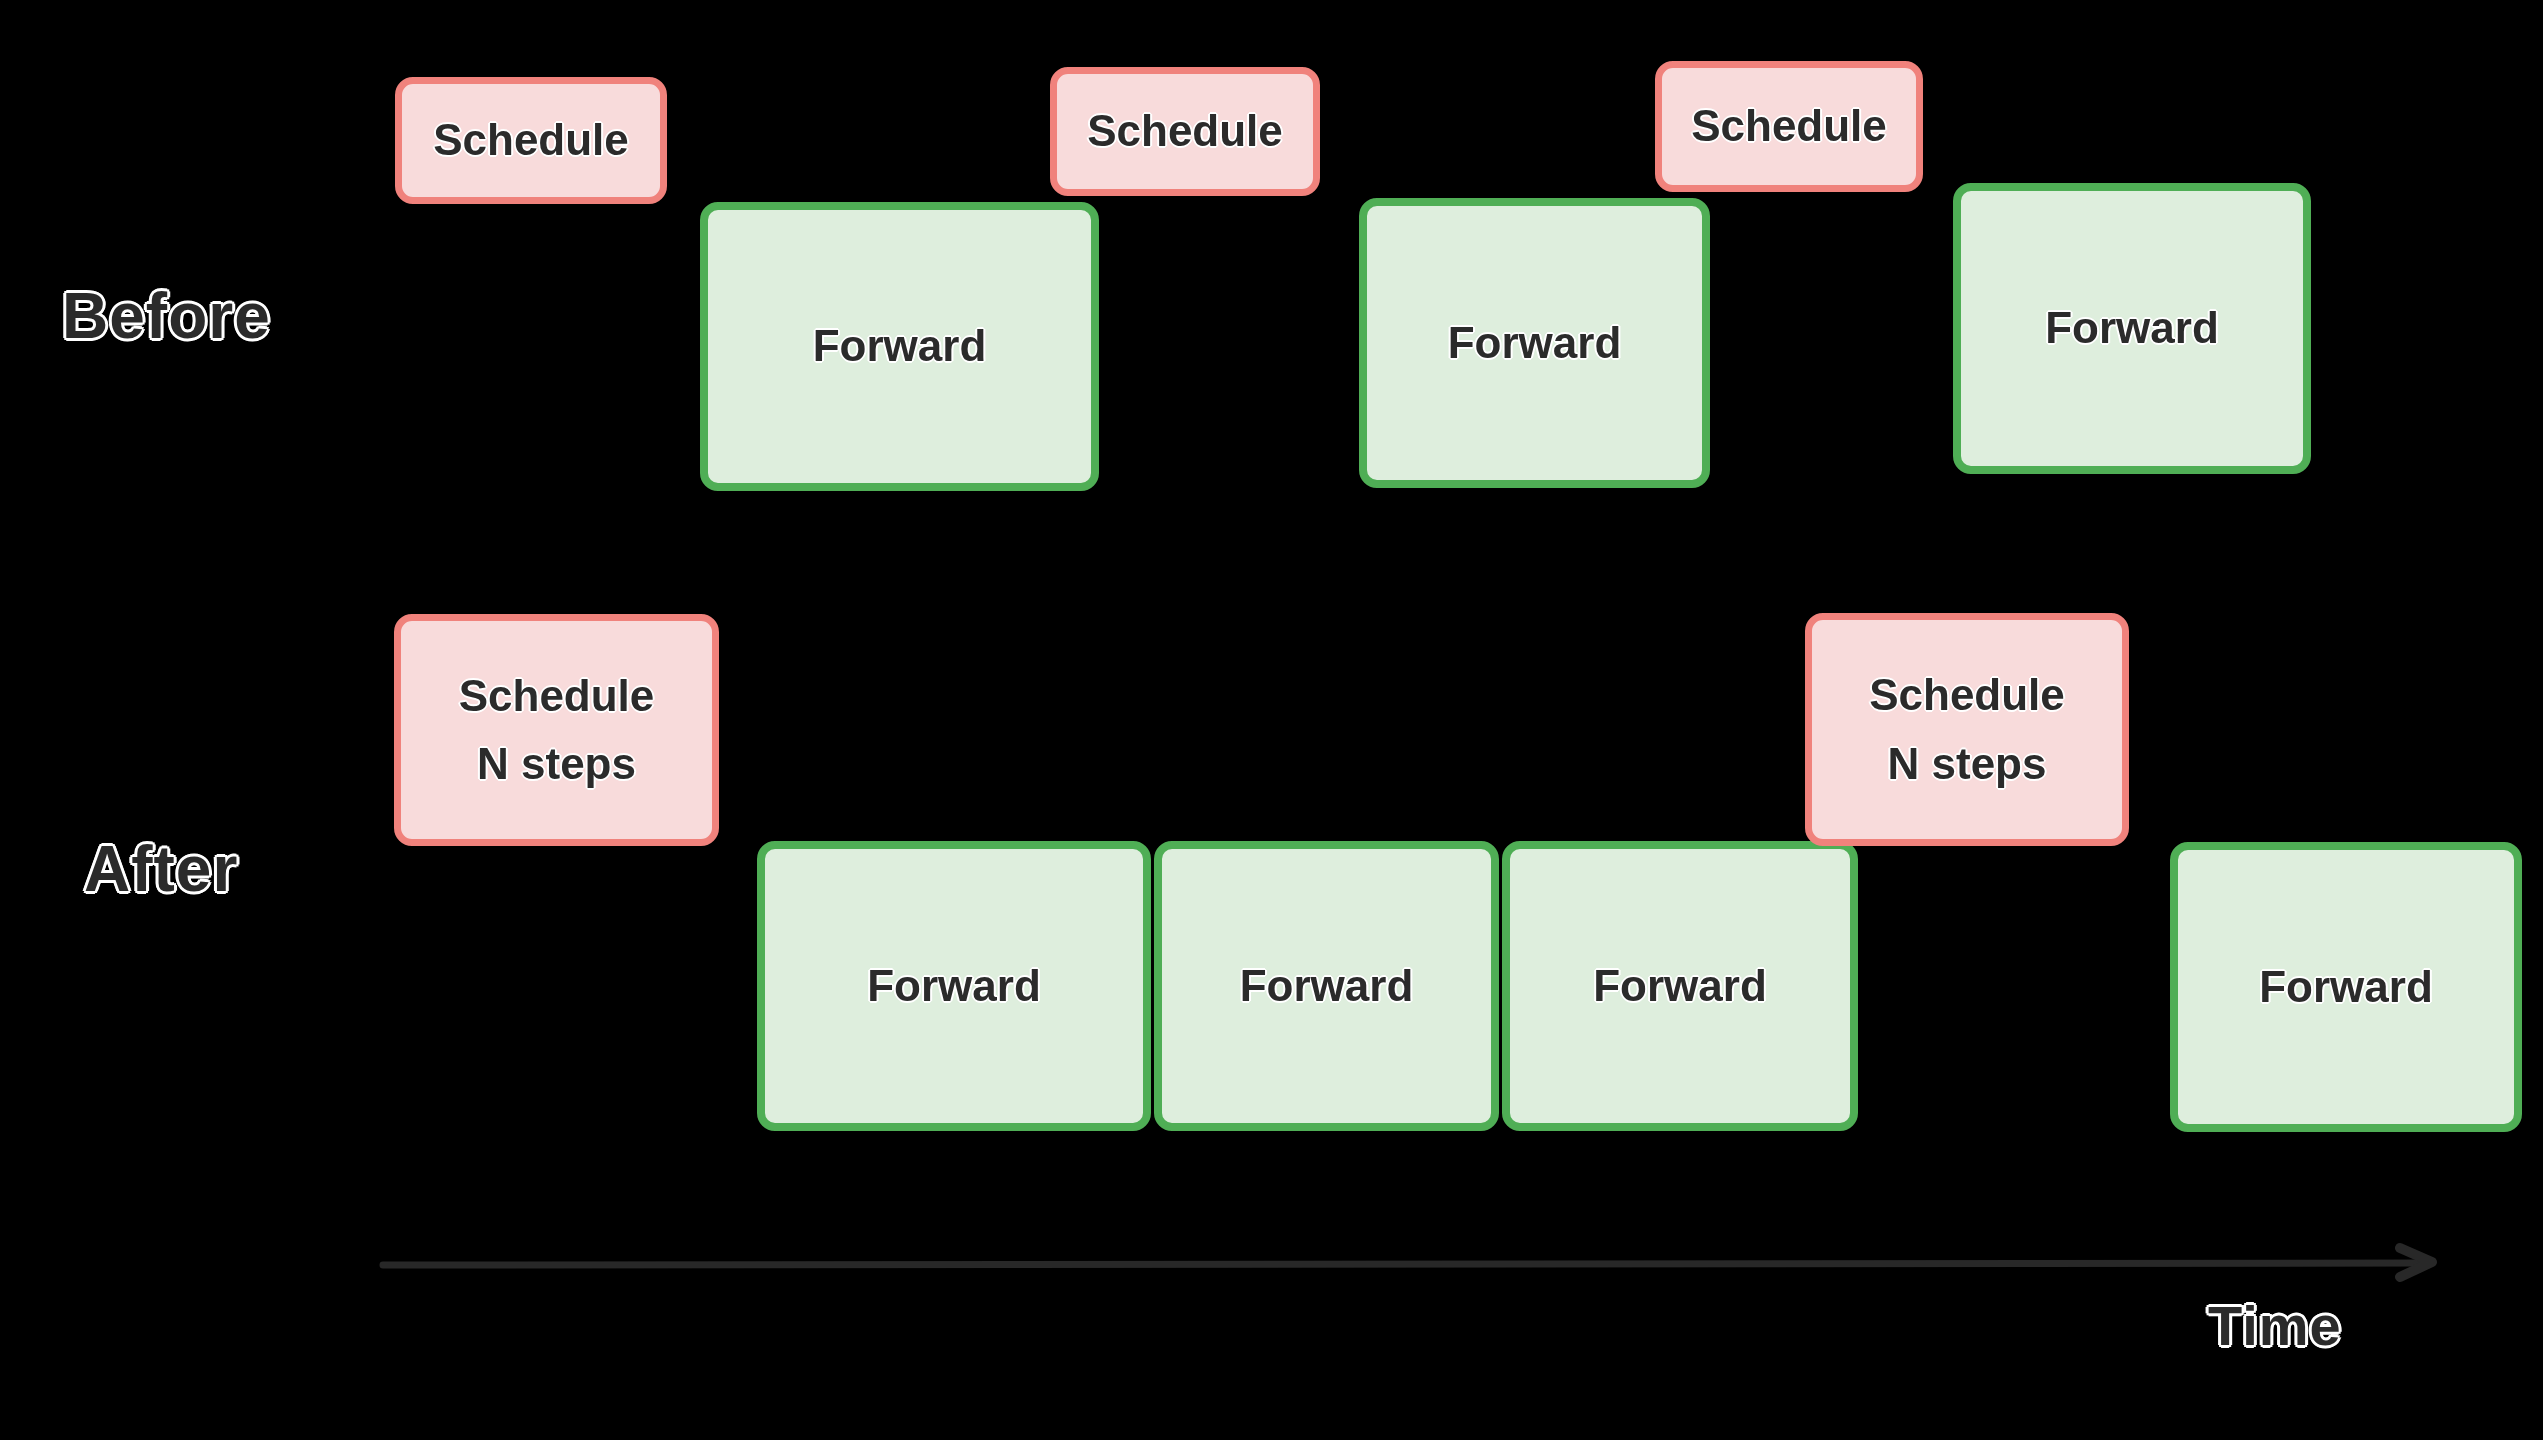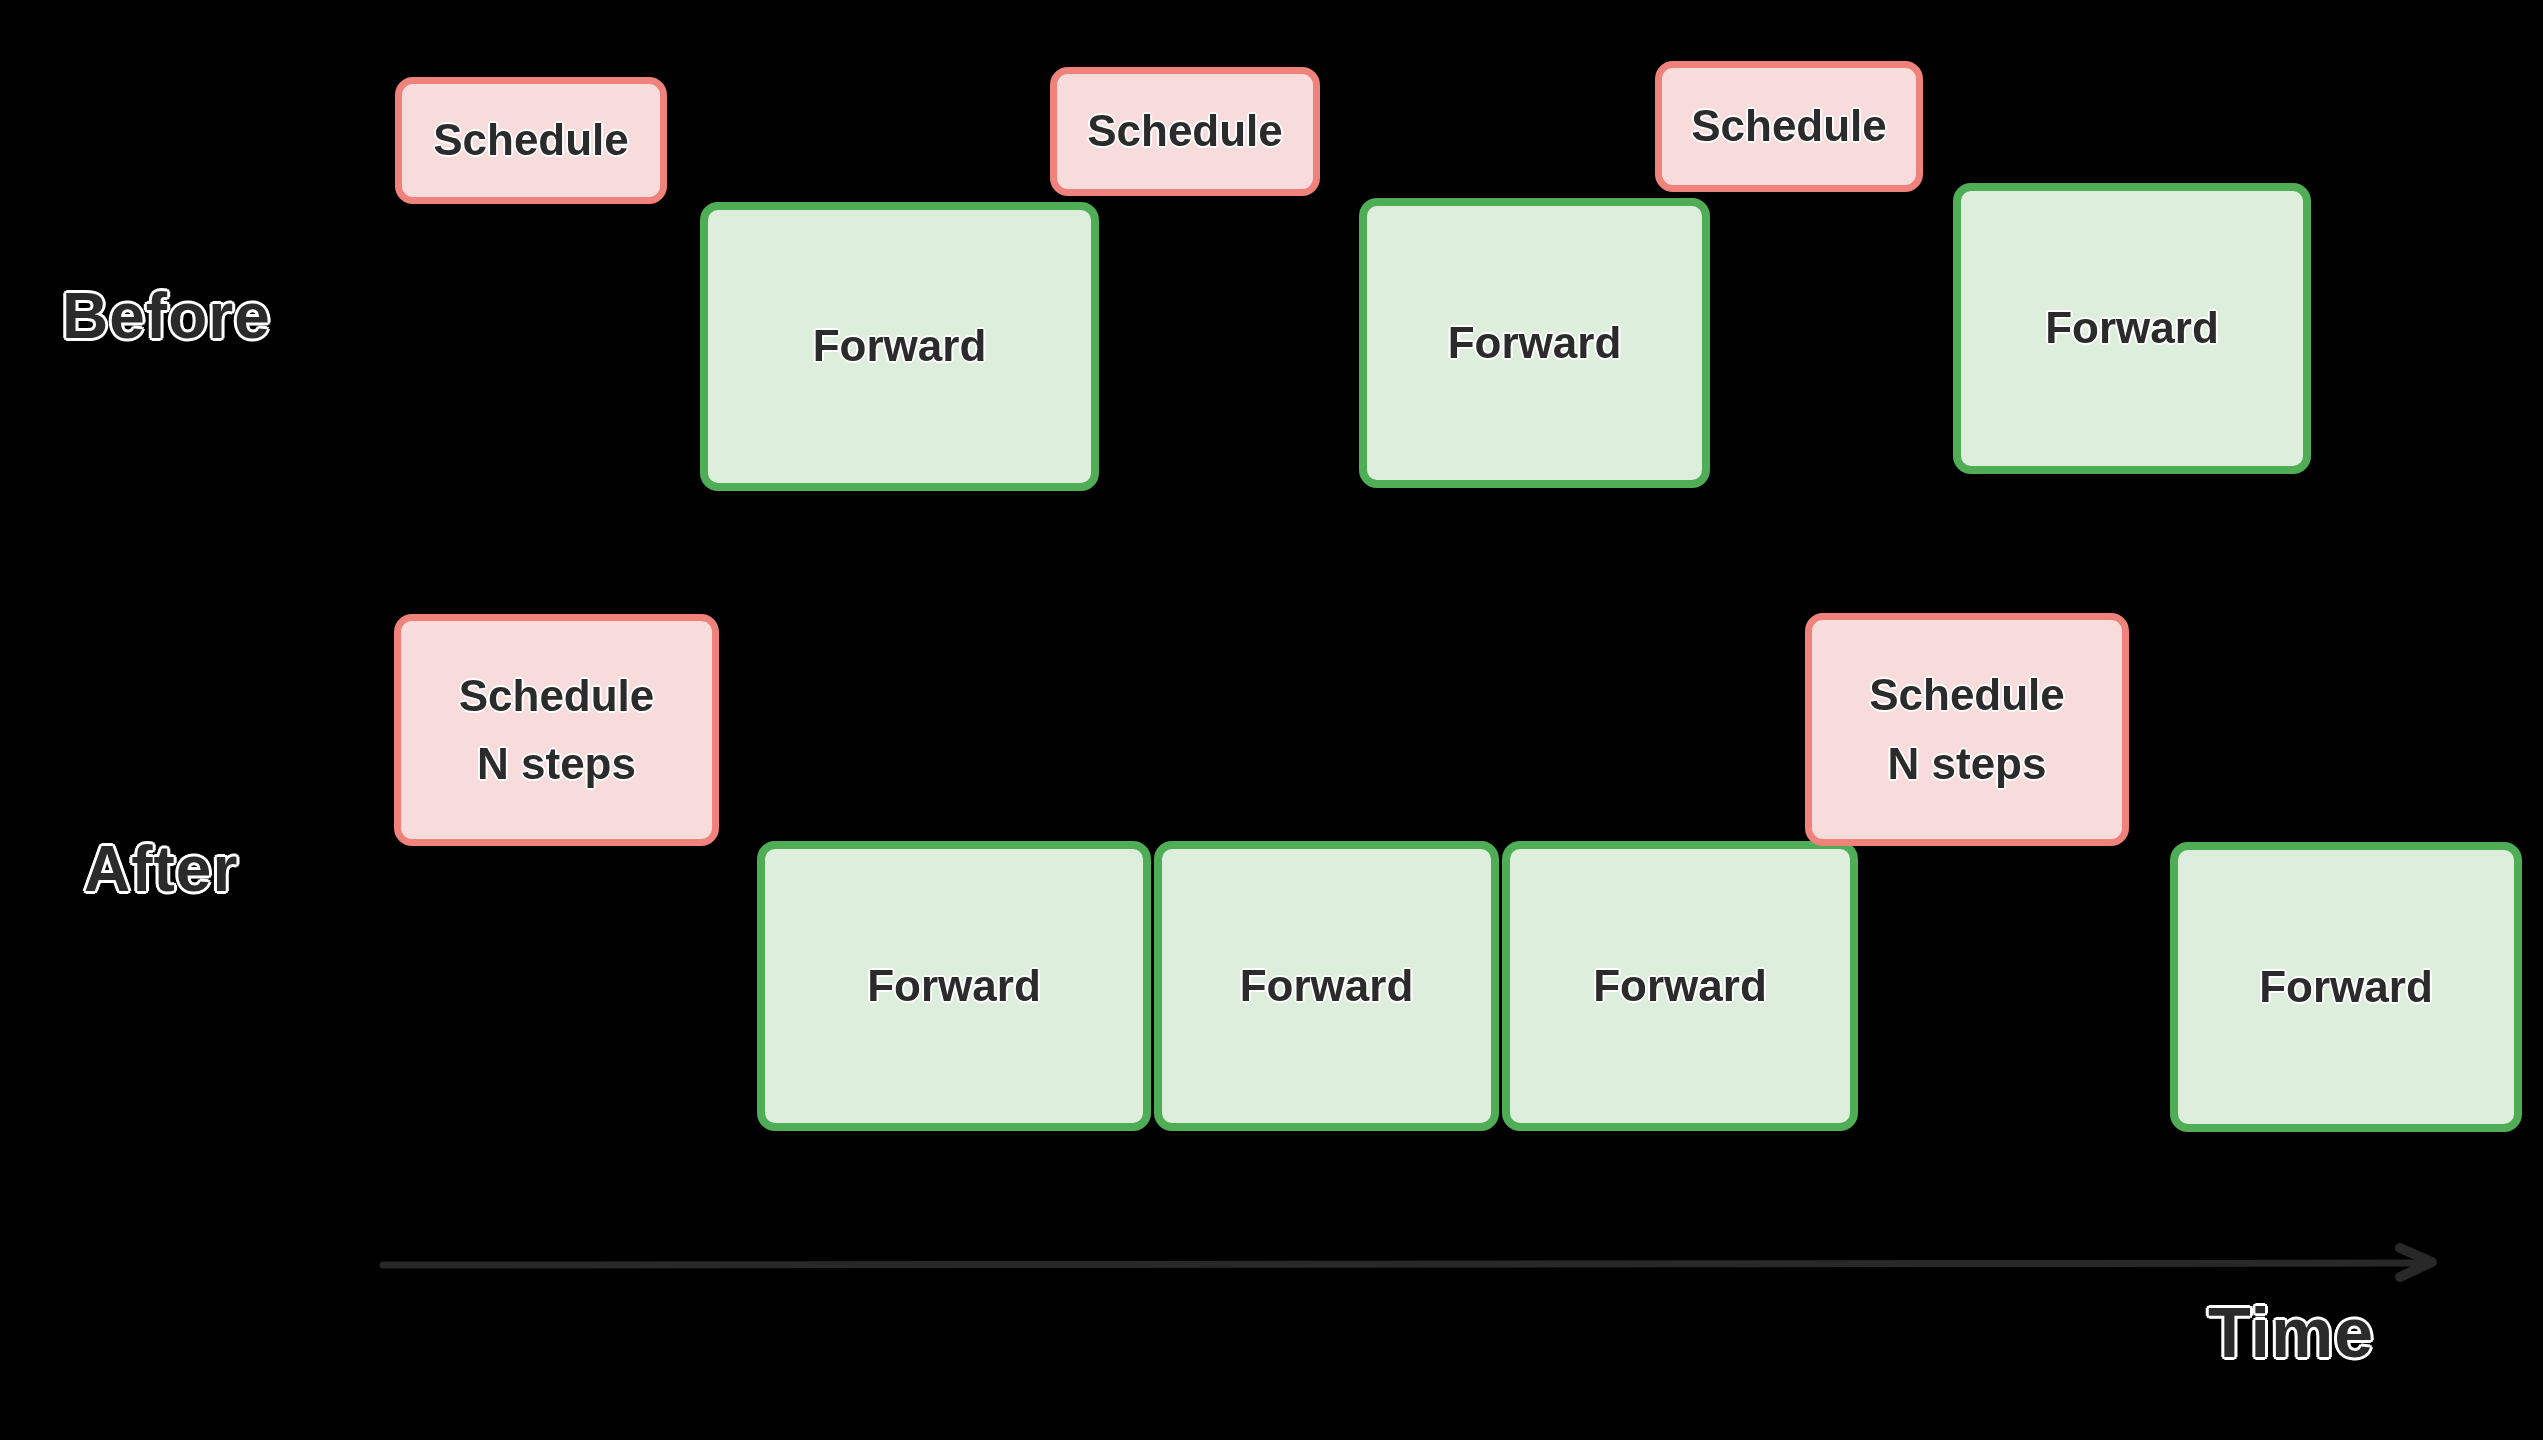--- a/index.html
+++ b/index.html
@@ -25,21 +25,21 @@
     line-height: 1;
     color: var(--label-fill, #2b2b2b);
     text-shadow:
       3px 0 0 var(--label-outline,#fff), -3px 0 0 var(--label-outline,#fff),
       0 3px 0 var(--label-outline,#fff), 0 -3px 0 var(--label-outline,#fff),
       2px 2px 0 var(--label-outline,#fff), -2px 2px 0 var(--label-outline,#fff),
       2px -2px 0 var(--label-outline,#fff), -2px -2px 0 var(--label-outline,#fff);
     letter-spacing: 1px;
     white-space: nowrap;
   }
-  .time-label { font-size: 70px; }
+  .time-label { font-size: 56px; }
   
   .box {
     position: absolute;
     box-sizing: border-box;
     border-radius: 18px;
     display: flex;
     align-items: center;
     justify-content: center;
     text-align: center;
     font-size: 44px;

